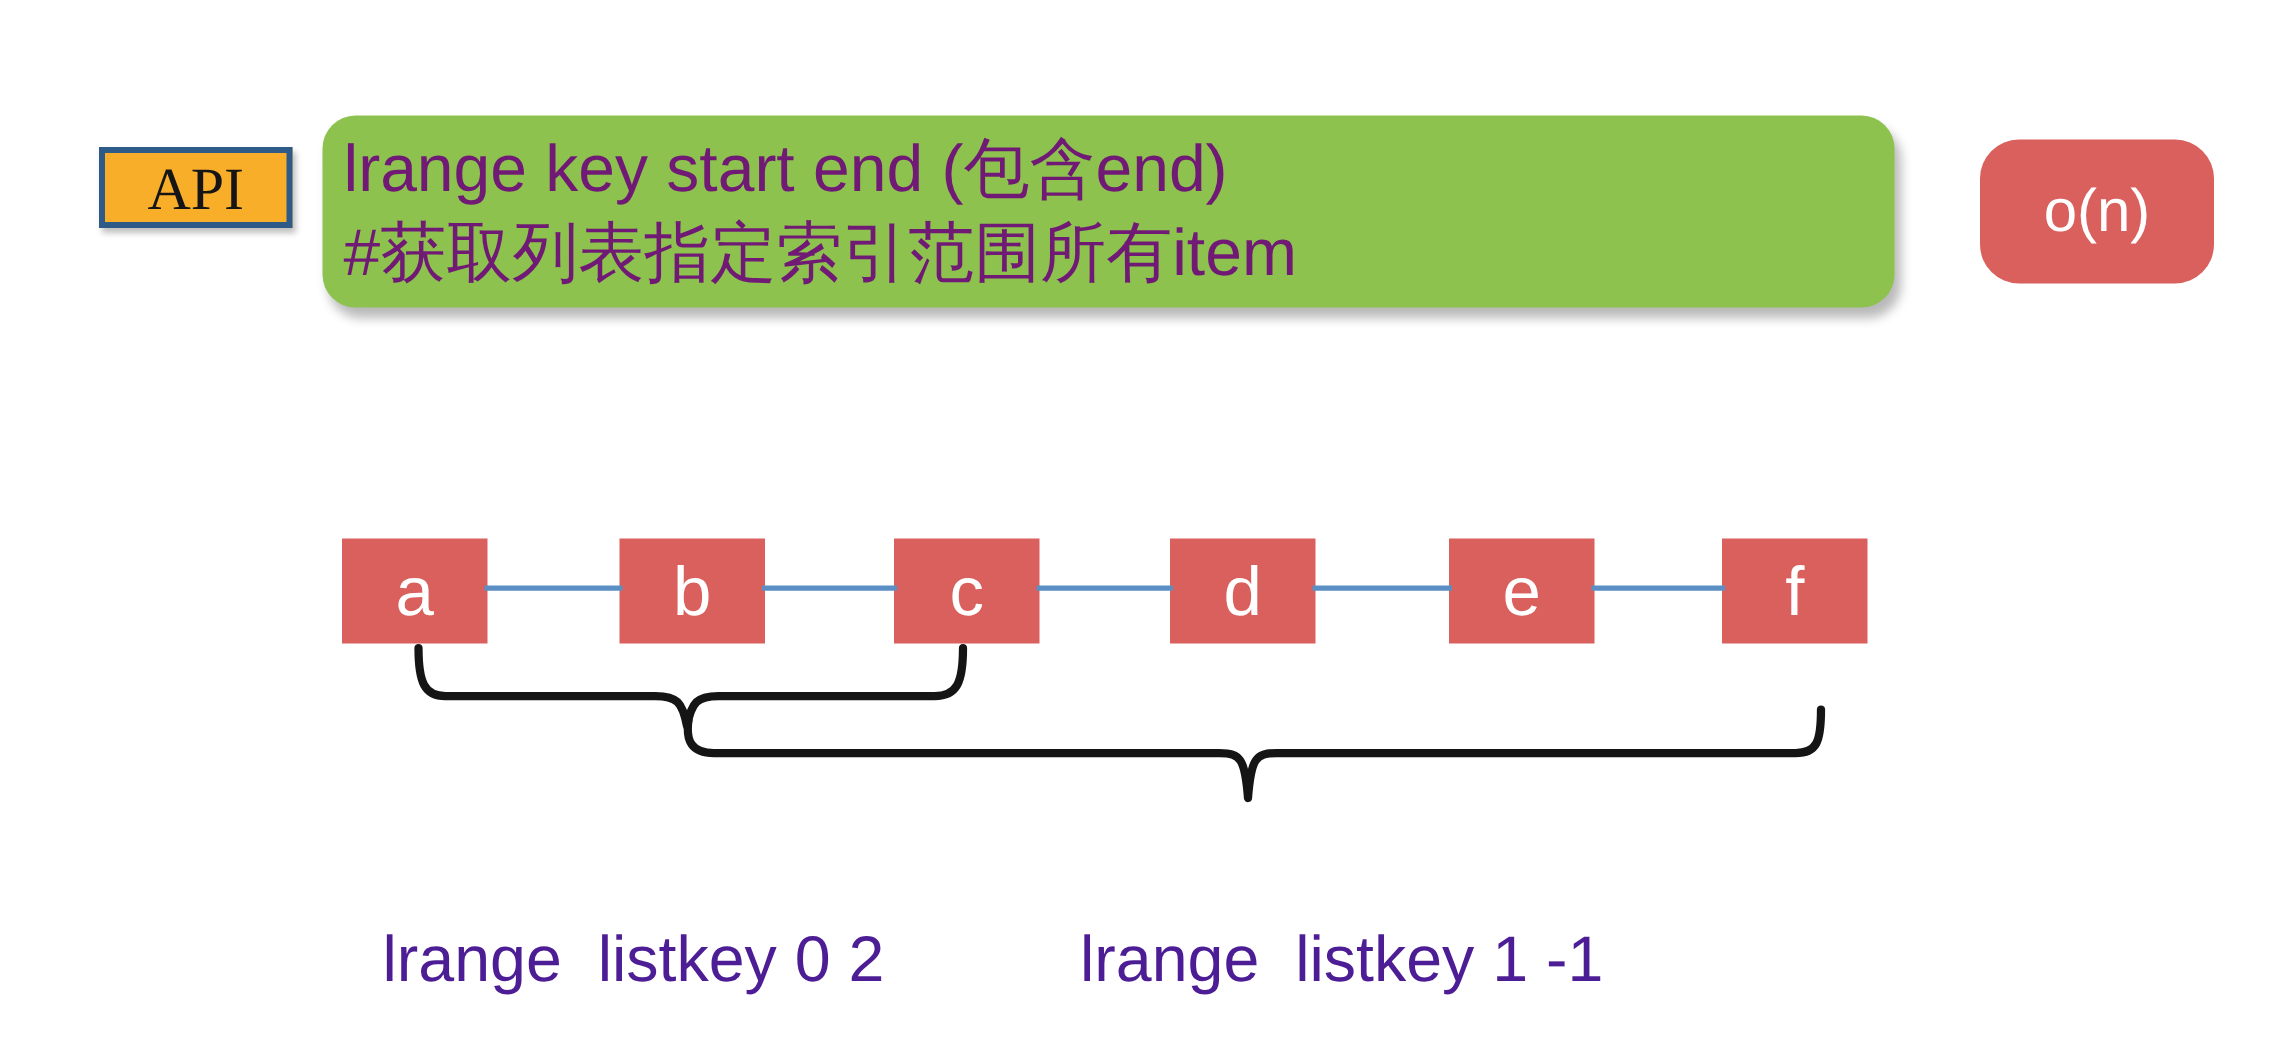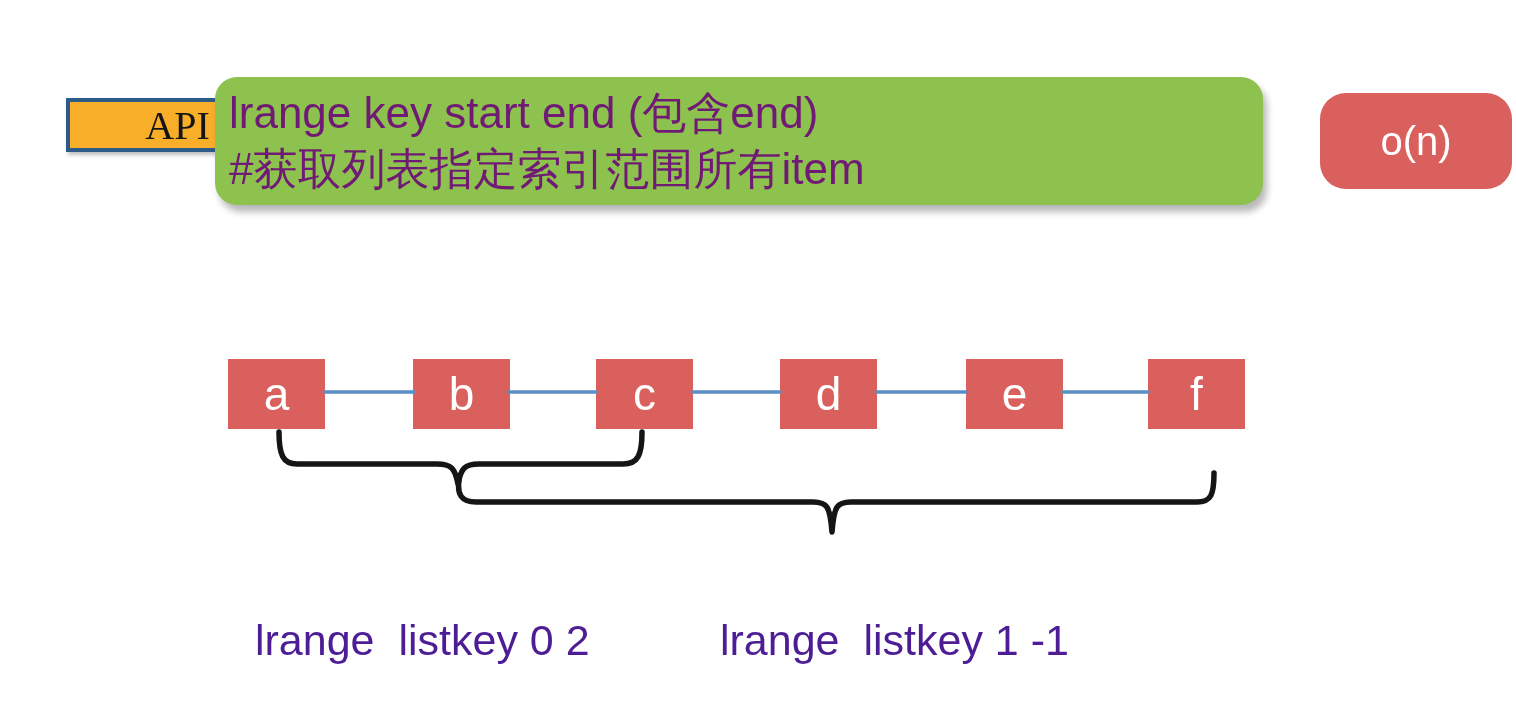--- a/index.html
+++ b/index.html
@@ -20,21 +20,20 @@
     position: absolute;
     left: 66px; top: 98px;
     width: 121px; height: 46px;
     background: #f9ae2a;
     border: 4px solid #2d5a87;
     display: flex; align-items: center; justify-content: center;
     font-family: "Liberation Serif", "DejaVu Serif", serif;
     font-size: 40px;
     color: #151515;
     box-shadow: 2px 3px 4px rgba(0,0,0,0.25);
-    padding-left: 47px;
   }
 
   
   .command-box {
     position: absolute;
     left: 215px; top: 77px;
     width: 1048px; height: 128px;
     background: #8dc24f;
     border-radius: 22px;
     box-shadow: 4px 7px 7px rgba(0,0,0,0.28);
@@ -44,21 +43,21 @@
     color: #701a75;
     font-size: 44px;
     line-height: 1.28;
     white-space: nowrap;
   }
 
   
   .complexity-badge {
     position: absolute;
     left: 1320px; top: 93px;
-    width: 192px; height: 96px;
+    width: 156px; height: 96px;
     background: #d9605c;
     border-radius: 26px;
     display: flex; align-items: center; justify-content: center;
     color: #ffffff;
     font-size: 40px;
   }
 
   
   .node {
     position: absolute;

